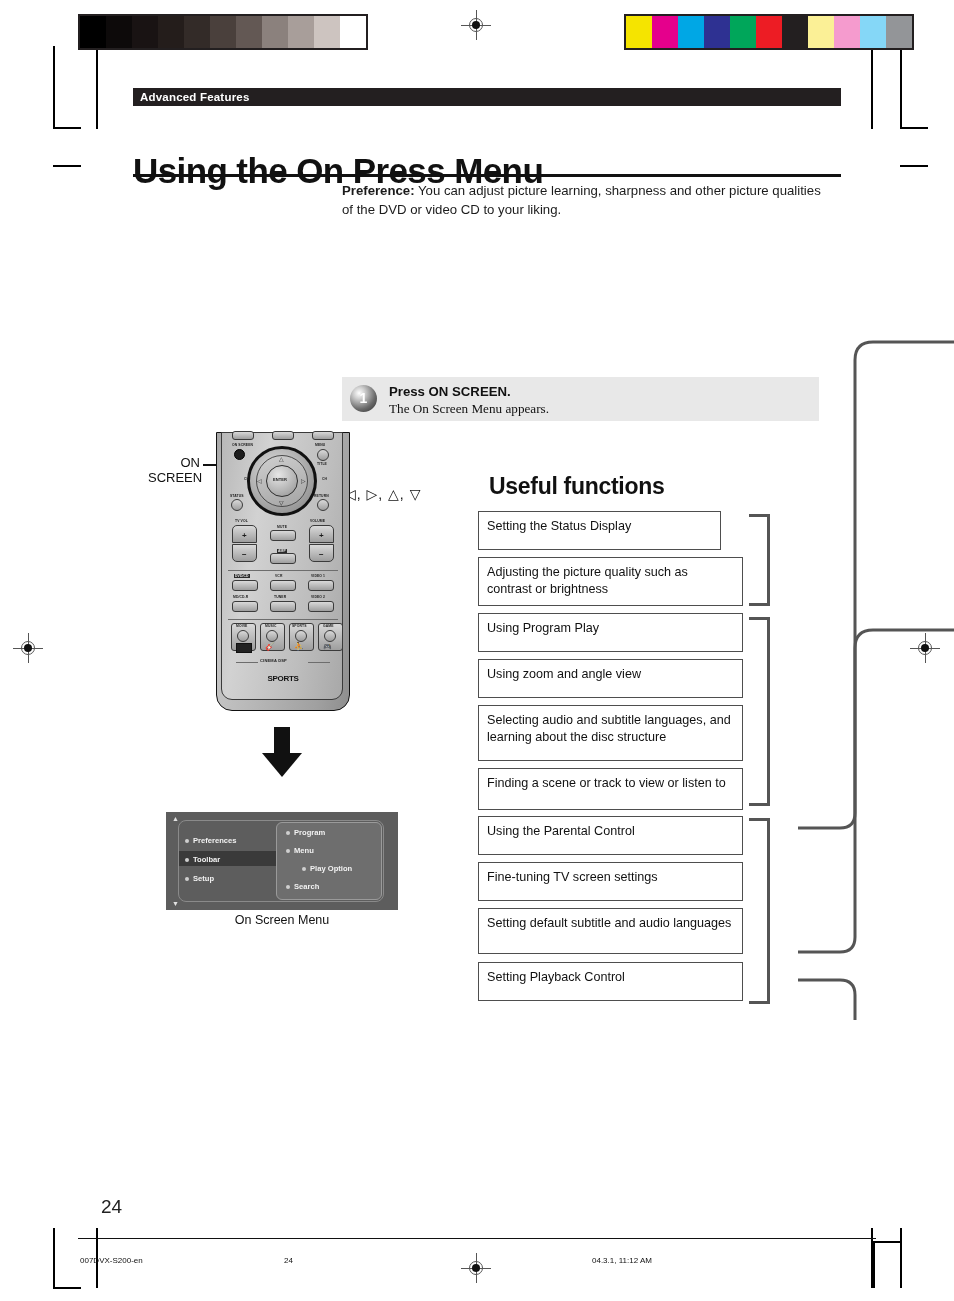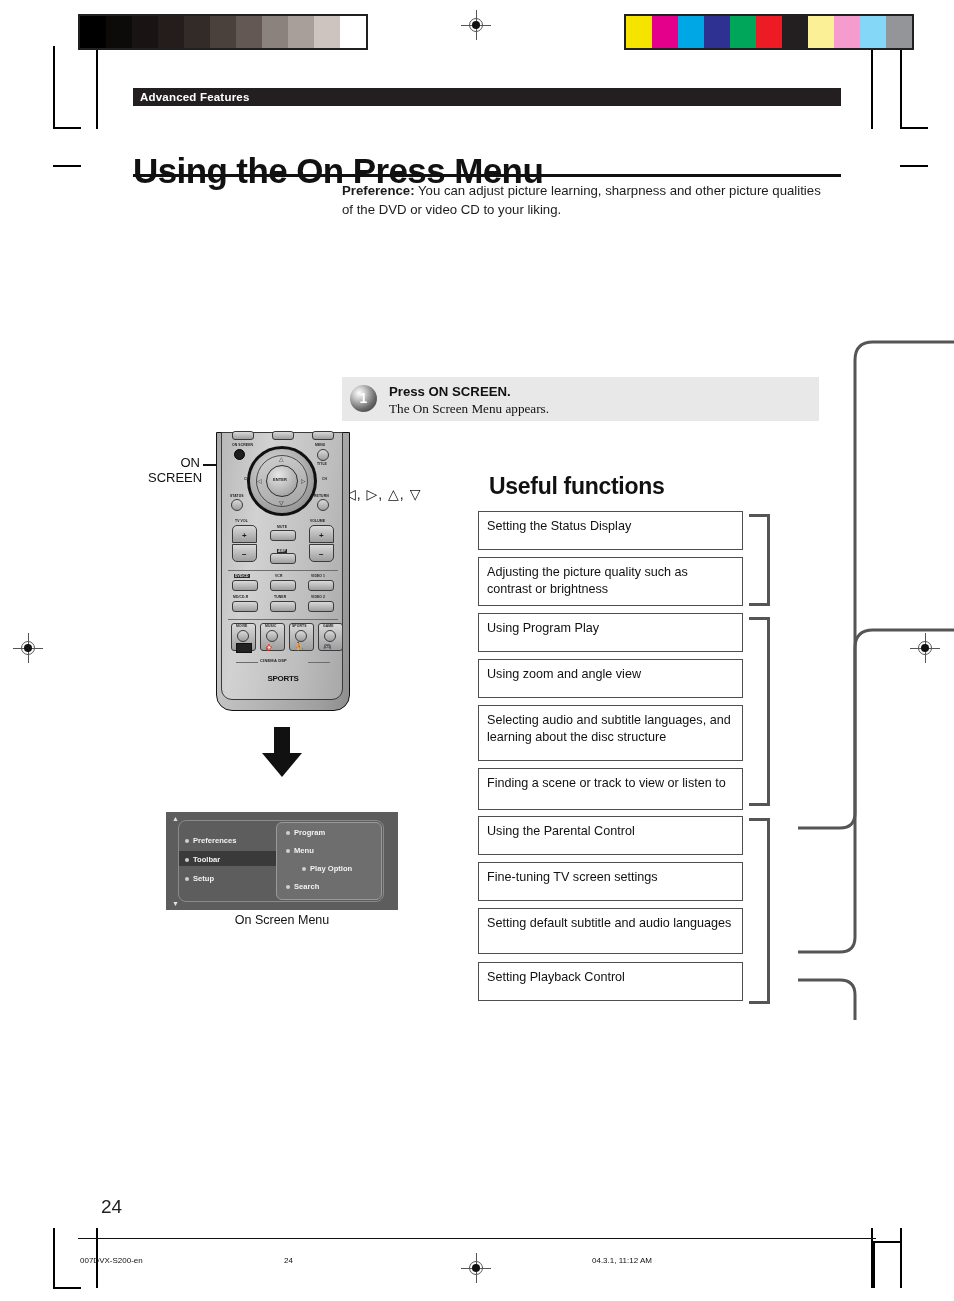--- a/index.html
+++ b/index.html
@@ -311,21 +311,21 @@
 
   <div class="osd-item" style="left:120px;top:16px;"><span class="bullet"></span><span>Program</span></div>
   <div class="osd-item" style="left:120px;top:34px;"><span class="bullet"></span><span>Menu</span></div>
   <div class="osd-item" style="left:136px;top:52px;"><span class="bullet"></span><span>Play Option</span></div>
   <div class="osd-item" style="left:120px;top:70px;"><span class="bullet"></span><span>Search</span></div>
 </div>
 <div class="osd-caption">On Screen Menu</div>
 
 <div class="uf-title">Useful functions</div>
 
-<div class="ufbox" style="top:511px;width:265px;height:39px;">Setting the Status Display</div>
+<div class="ufbox" style="top:511px;width:243px;height:39px;">Setting the Status Display</div>
 <div class="ufbox" style="top:557px;width:265px;height:49px;">Adjusting the picture quality such as contrast or brightness</div>
 <div class="ufbox" style="top:613px;width:265px;height:39px;">Using Program Play</div>
 <div class="ufbox" style="top:659px;width:265px;height:39px;">Using zoom and angle view</div>
 <div class="ufbox" style="top:705px;width:265px;height:56px;">Selecting audio and subtitle languages, and learning about the disc structure</div>
 <div class="ufbox" style="top:768px;width:265px;height:42px;">Finding a scene or track to view or listen to</div>
 <div class="ufbox" style="top:816px;width:265px;height:39px;">Using the Parental Control</div>
 <div class="ufbox" style="top:862px;width:265px;height:39px;">Fine-tuning TV screen settings</div>
 <div class="ufbox" style="top:908px;width:265px;height:46px;">Setting default subtitle and audio languages</div>
 <div class="ufbox" style="top:962px;width:265px;height:39px;">Setting Playback Control</div>
 

